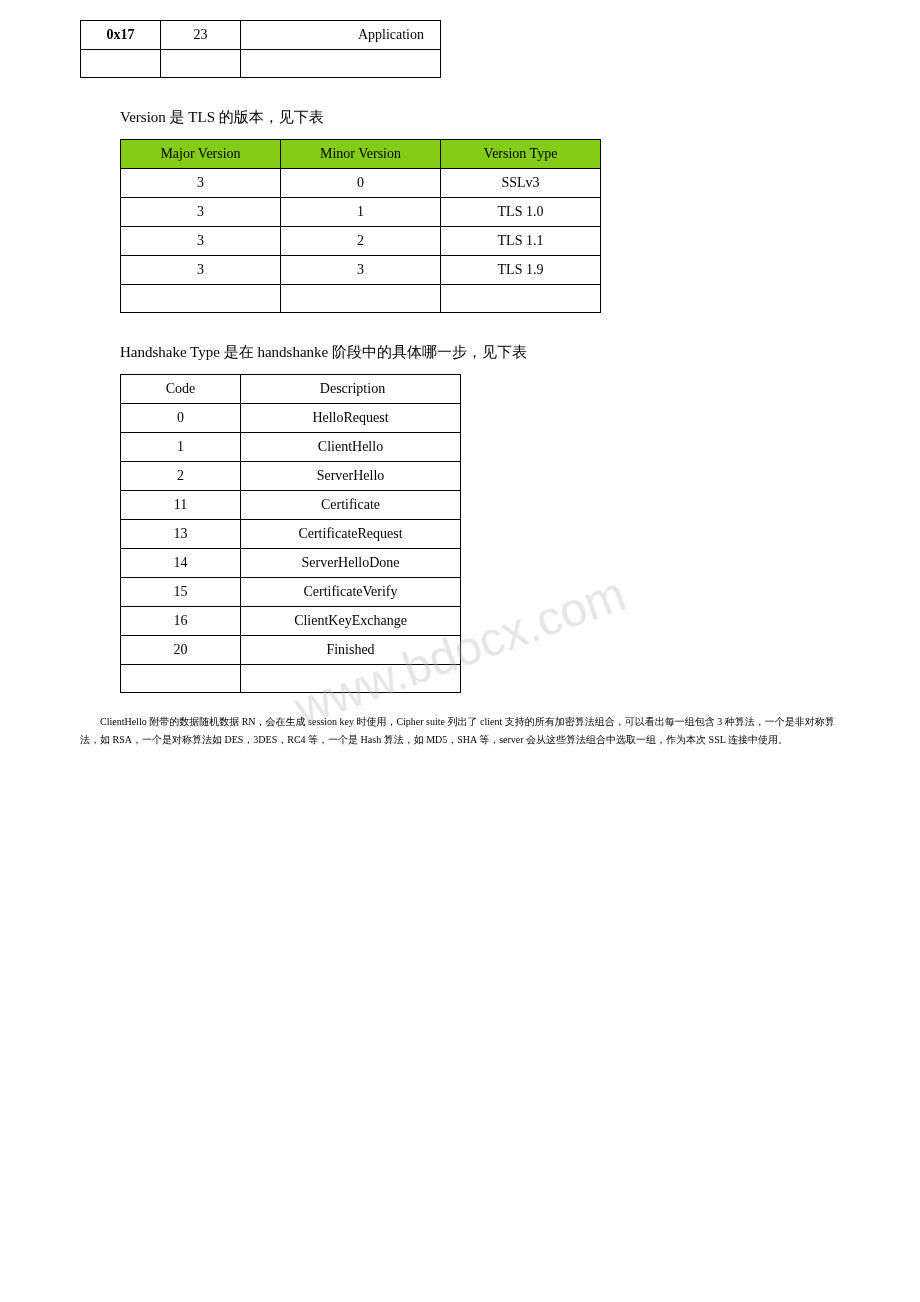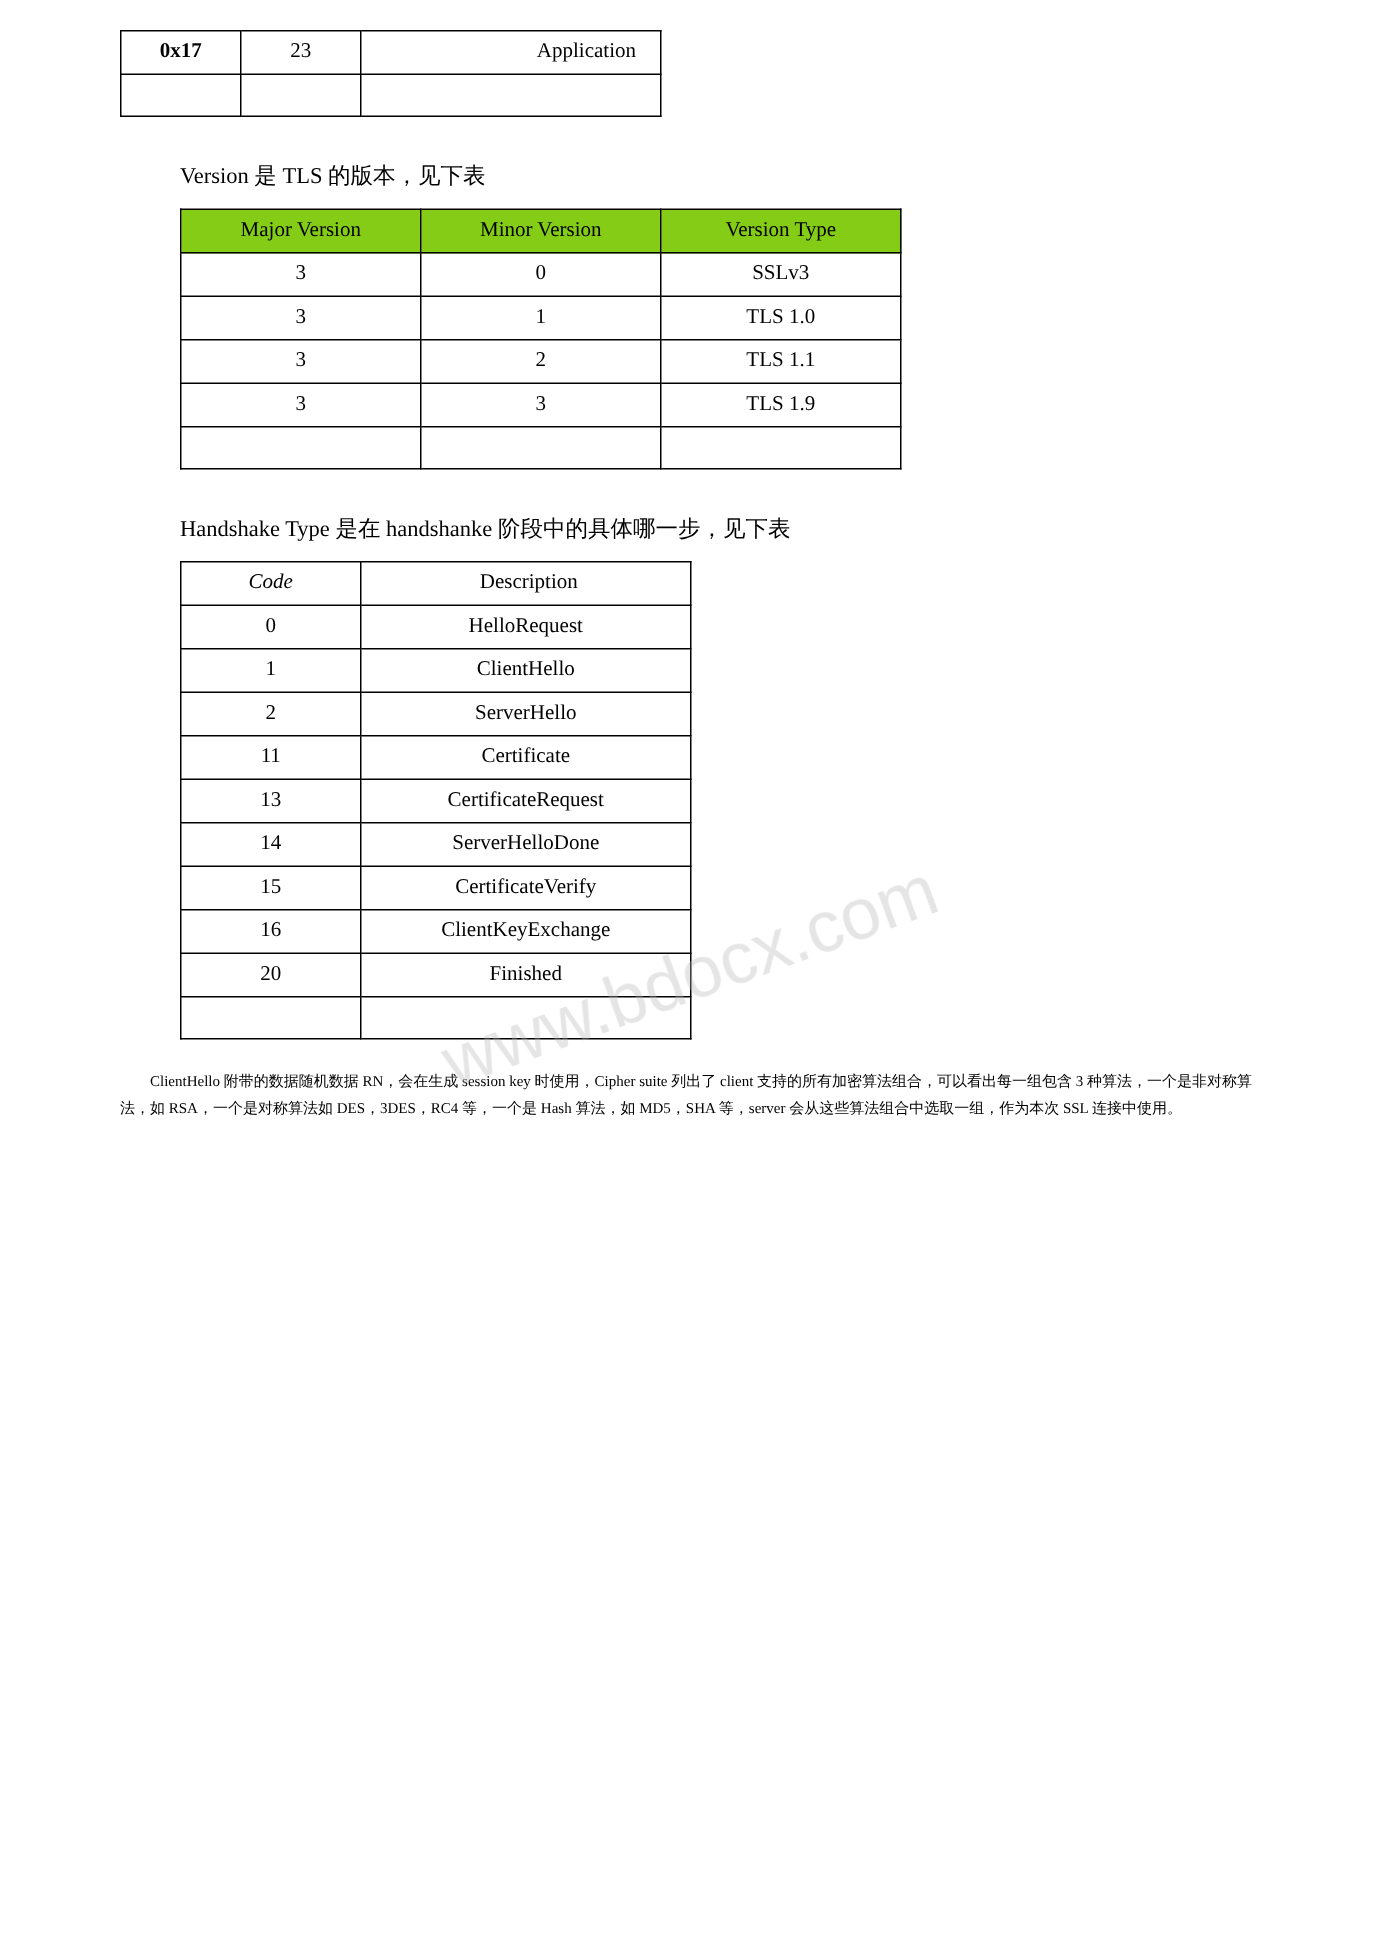--- a/index.html
+++ b/index.html
@@ -139,21 +139,21 @@
         </tr>
       </tbody>
   </table>
 </div>
 
 <div style="margin-top:30px;">
   <div class="section-title">Handshake Type 是在 handshanke 阶段中的具体哪一步，见下表</div>
   <table class="handshake-table">
     <thead>
       <tr>
-        <th style="width:120px;font-style:italic;">Code</th>
+        <th style="width:120px;">Code</th>
         <th style="width:220px;padding-left:20px;">Description</th>
       </tr>
     </thead>
     <tbody id="handshake-tbody">
     <tr>
           <td>0</td>
           <td>HelloRequest</td>
         </tr>
         <tr>
           <td>1</td>

